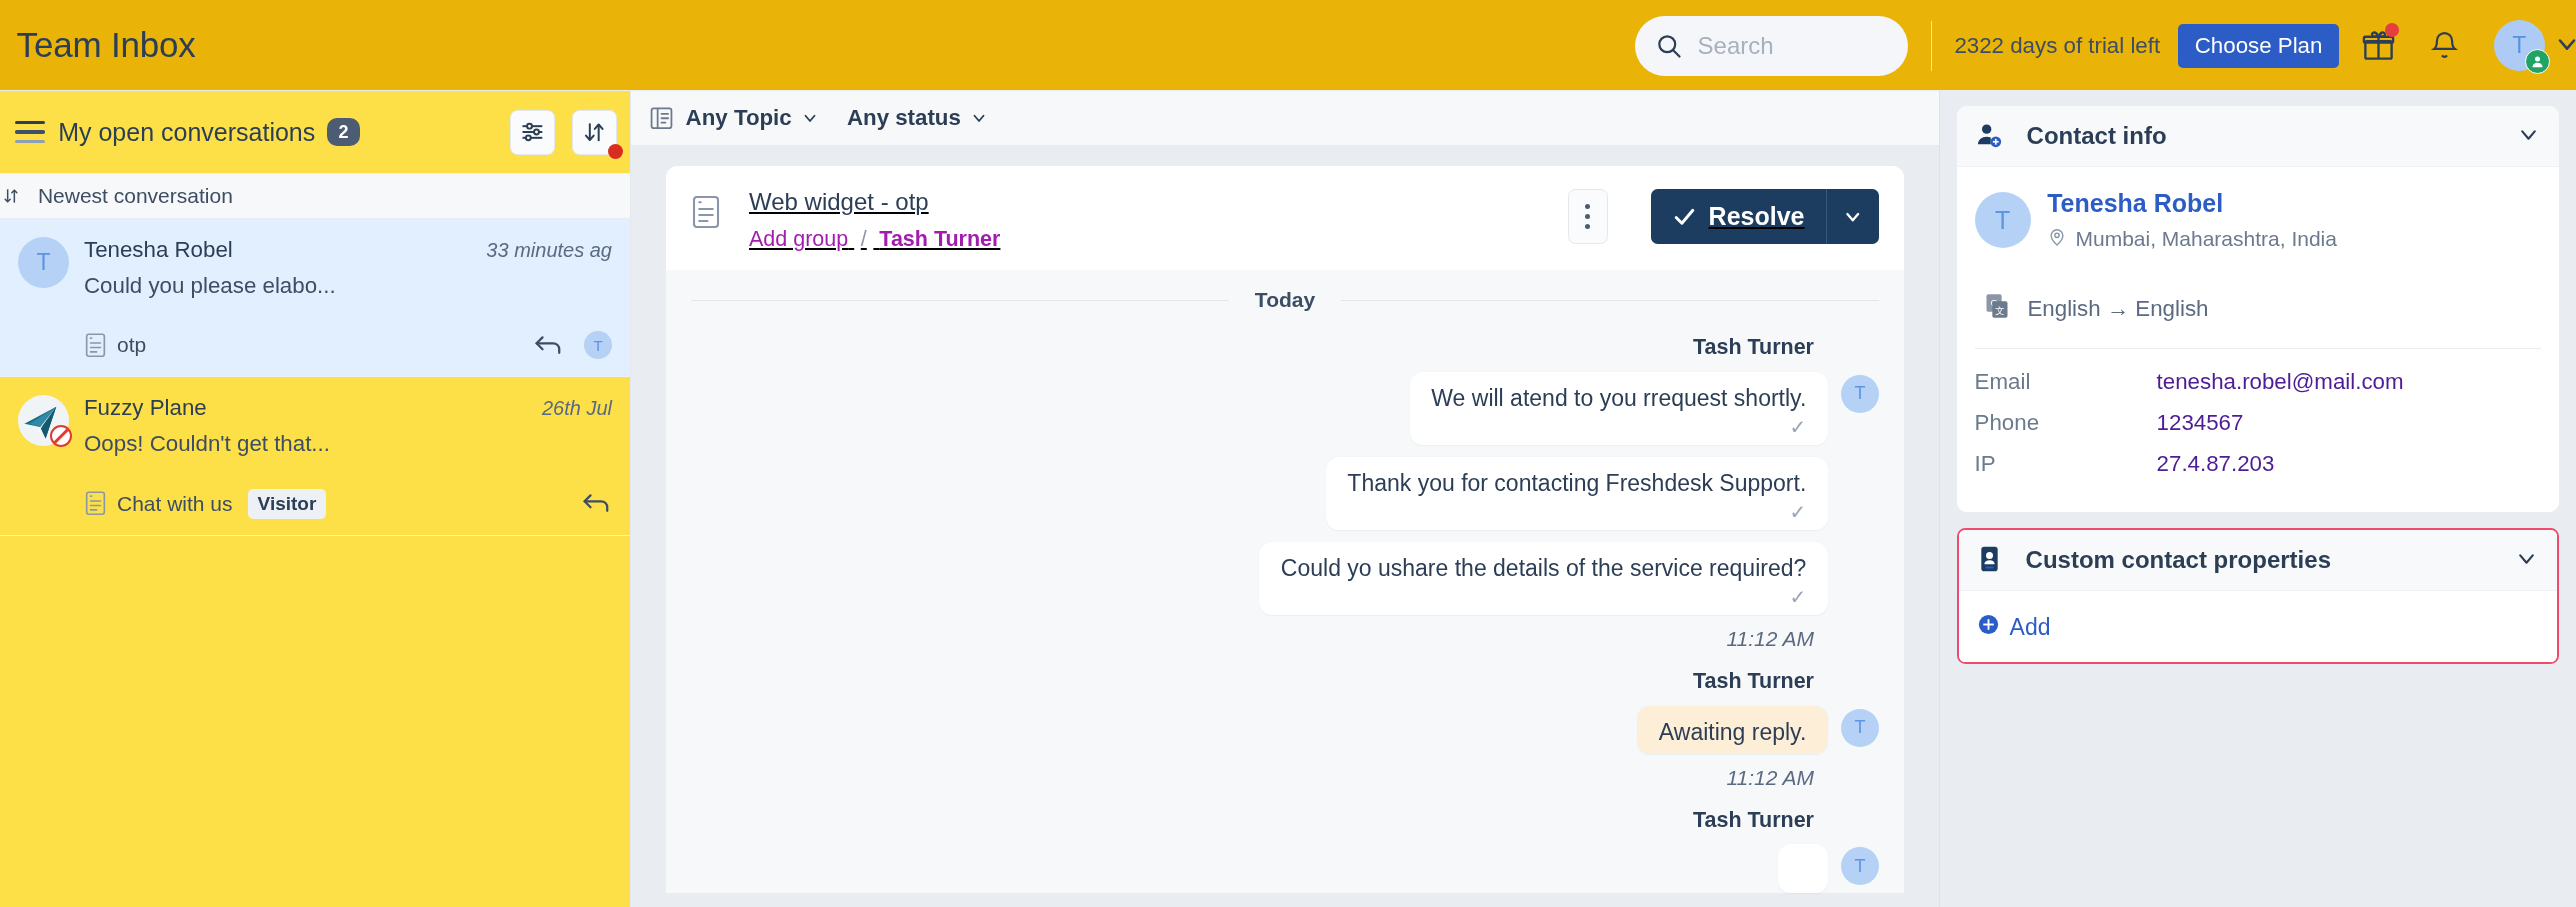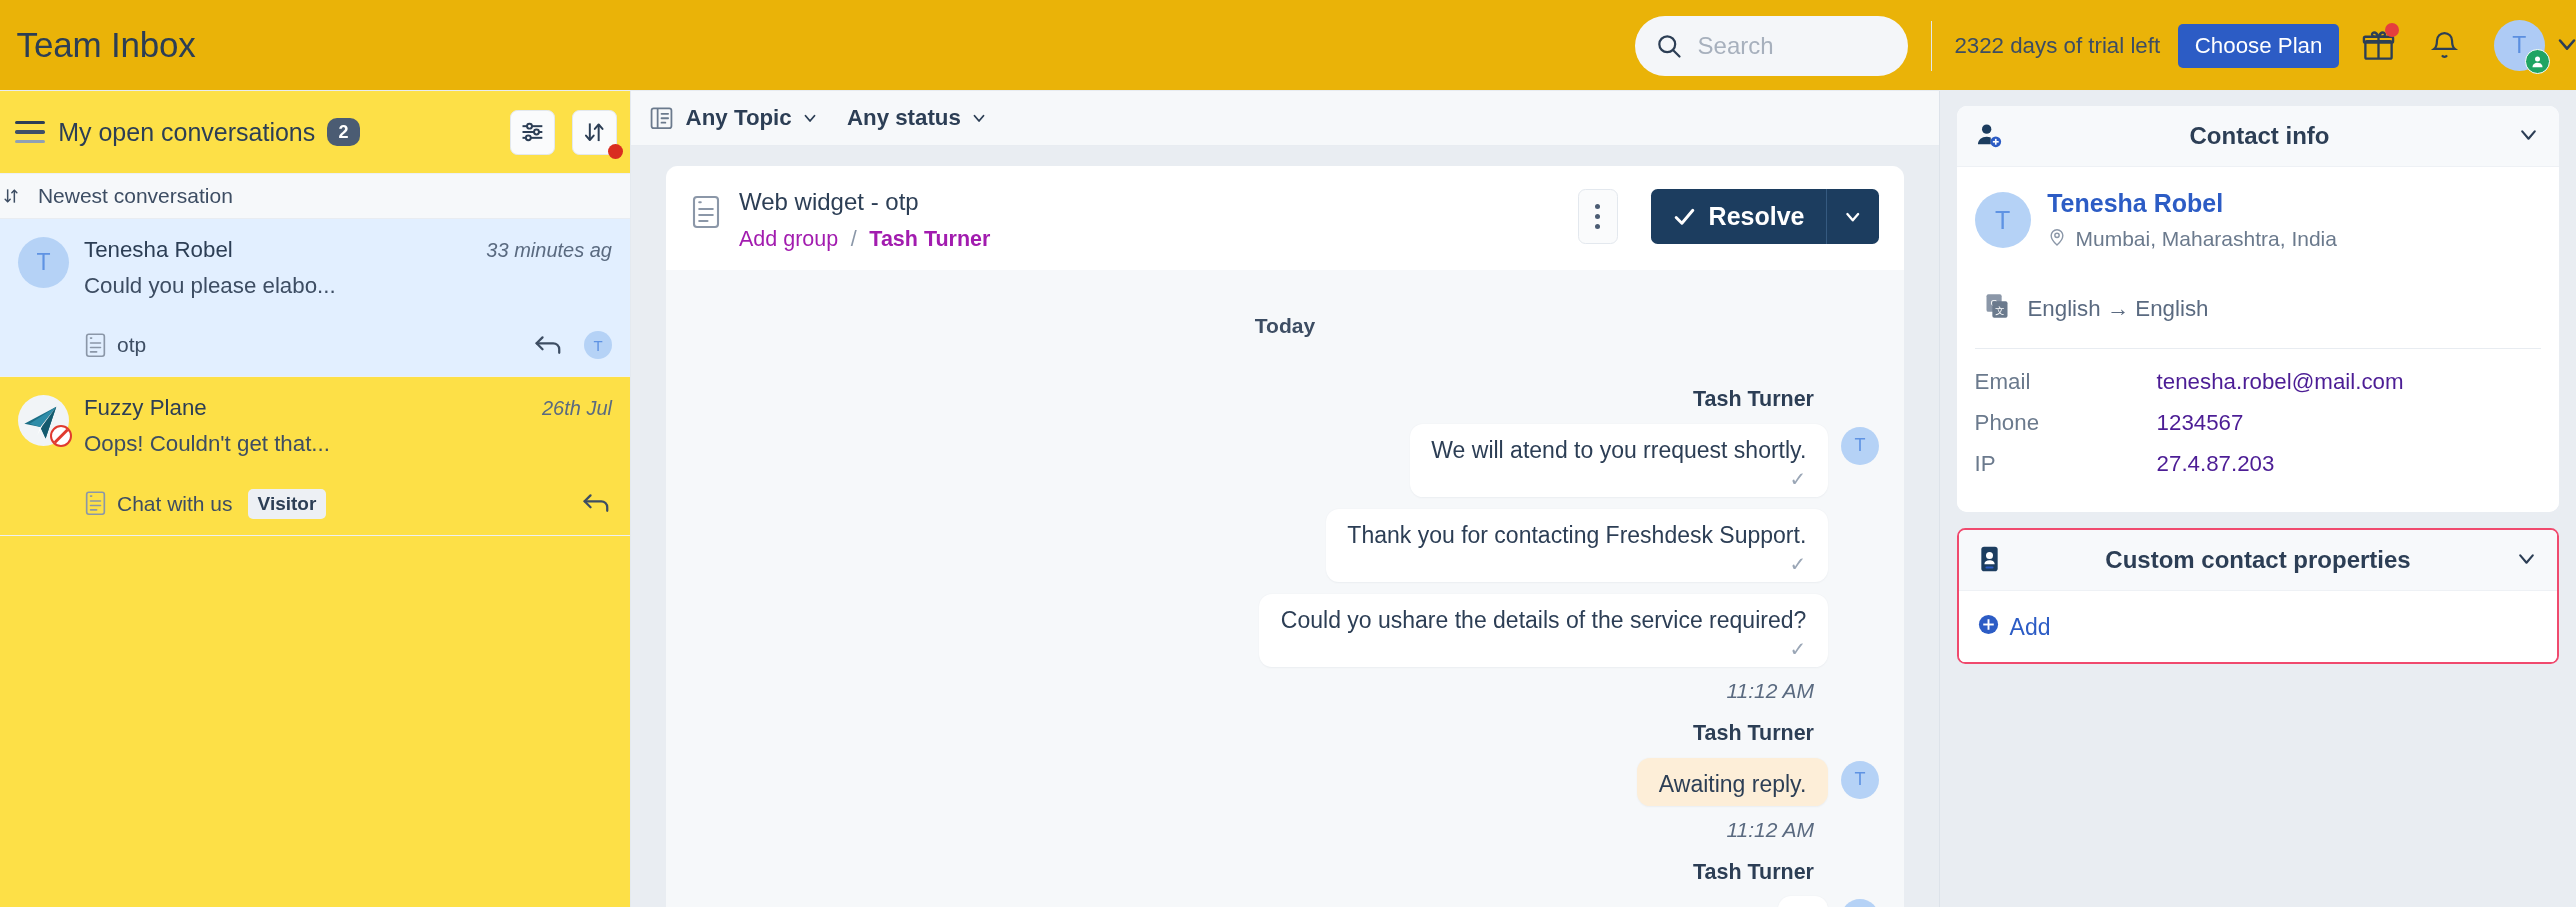--- a/index.html
+++ b/index.html
@@ -148,21 +148,21 @@
     height: 55px; flex: 0 0 55px; background: #f6f8fa; border-bottom: 0.8px solid #e8ecf1;
     display: flex; align-items: center; padding-left: 18px; gap: 11.6px;
   }
   .topic-ic { width: 25px; height: 26.5px; }
   .filt { display: flex; align-items: center; gap: 9px; font-size: 22.3px; color: #2c3e55; font-weight: bold; cursor: pointer; }
   .filt + .filt { margin-left: 16.6px; }
 
   .center-scroll { flex: 1; min-height: 0; padding: 20px 35px 0 35px; position: relative; overflow: hidden; }
   .ticket-card {
     background: #fff; border-radius: 11.6px 11.6px 0 0; padding: 21.5px 25px 18px 25px;
-    display: flex; align-items: flex-start; gap: 18px;
+    display: flex; align-items: flex-start; gap: 28px; text-decoration: underline;
   }
   .ticket-ic { width: 30px; height: 36px; margin-top: 6.6px; flex: 0 0 30px;}
   .ticket-main { flex: 1; min-width: 0; }
   .ticket-title { font-size: 24px; color: #2c3e55; }
   .ticket-sub { font-size: 21.5px; margin-top: 11.6px; }
   .ticket-sub a { color: #a21caf; text-decoration: none; cursor: pointer; }
   .ticket-sub .sep { color: #8b97a8; margin: 0 6.6px; }
   .ticket-sub a.bold { font-weight: bold; }
   .kebab {
     width: 40px; height: 55px; border: 0.8px solid #e3e8ee; border-radius: 7.4px; background:#fafbfc;
@@ -174,21 +174,21 @@
   .resolve-btn {
     background: #1c3d5f; color: #fff; font-size: 25px; font-weight: bold;
     border: none; border-radius: 6.6px 0 0 6.6px; padding: 0 21.5px; height: 55px;
     display: flex; align-items: center; gap: 11.6px; cursor: pointer;
   }
   .resolve-split {
     background: #1c3d5f; border-left: 0.8px solid #355a80; border-radius: 0 6.6px 6.6px 0;
     width: 53px; height: 55px; display: flex; align-items: center; justify-content: center; cursor: pointer;
   }
   .msgs { background: #f6f8fa; padding: 0 25px 0 25px; }
-  .daysep { display: flex; align-items: center; gap: 26px; padding: 18px 0 5px 0; flex-direction: column; }
+  .daysep { display: flex; align-items: center; gap: 26px; padding: 18px 0 5px 0; }
   .daysep .ln { flex: 1; height: 0.8px; background: #e2e7ee; }
   .daysep span { font-size: 21px; color: #3d4d63; font-weight: bold; }
 
   .mgrp { margin-top: 18px; }
   .m-sender { text-align: right; font-size: 21.5px; color: #2c3e55; font-weight: bold; padding-right: 65px; }
   .m-line { display: flex; justify-content: flex-end; align-items: flex-start; margin-top: 11.6px; gap: 13.2px;}
   .bub {
     background: #fff; border-radius: 13.2px; padding: 13.2px 21.5px 8.3px 21.5px;
     font-size: 23px; color: #2c3e55; max-width: 629px; box-shadow: 0 0.8px 1.7px rgba(30,50,80,.05);
   }
@@ -204,21 +204,21 @@
   
   .right {
     width: 637px; flex: 0 0 637px; background: #e9edf2;
     border-left: 0.8px solid #dde3ea; padding: 15px 16.6px 0 16.6px; overflow: hidden;
   }
   .panel { background: #fff; border-radius: 10px; overflow: hidden; }
   .panel + .panel { margin-top: 16.6px; }
   .panel.highlight { border: 2.5px solid #f04a6e; border-radius: 8.3px; }
   .panel-head {
     height: 61px; background: #f7f9fb; border-bottom: 0.8px solid #eef1f5;
-    display: flex; align-items: center; padding: 0 18px; gap: 24px; cursor: pointer; text-align: center;
+    display: flex; align-items: center; padding: 0 18px; gap: 24px; cursor: pointer;
   }
   .panel-head .ttl { font-size: 24px; color: #2c3e55; font-weight: bold; flex: 1; }
   .panel-body { padding: 21.5px 18px 20px 18px; background: #fff; }
   .contact-row { display: flex; align-items: center; gap: 16.6px; }
   .contact-av {
     width: 56px; height: 56px; border-radius: 50%; background: #b5d2f6;
     color: #5f93e3; font-size: 25px; display: flex; align-items: center; justify-content: center; flex: 0 0 56px;
   }
   .contact-name { font-size: 25px; color: #2c5cc5; font-weight: bold; cursor: pointer;}
   .contact-loc { display: flex; align-items: center; gap: 8.3px; margin-top: 8.3px; }

